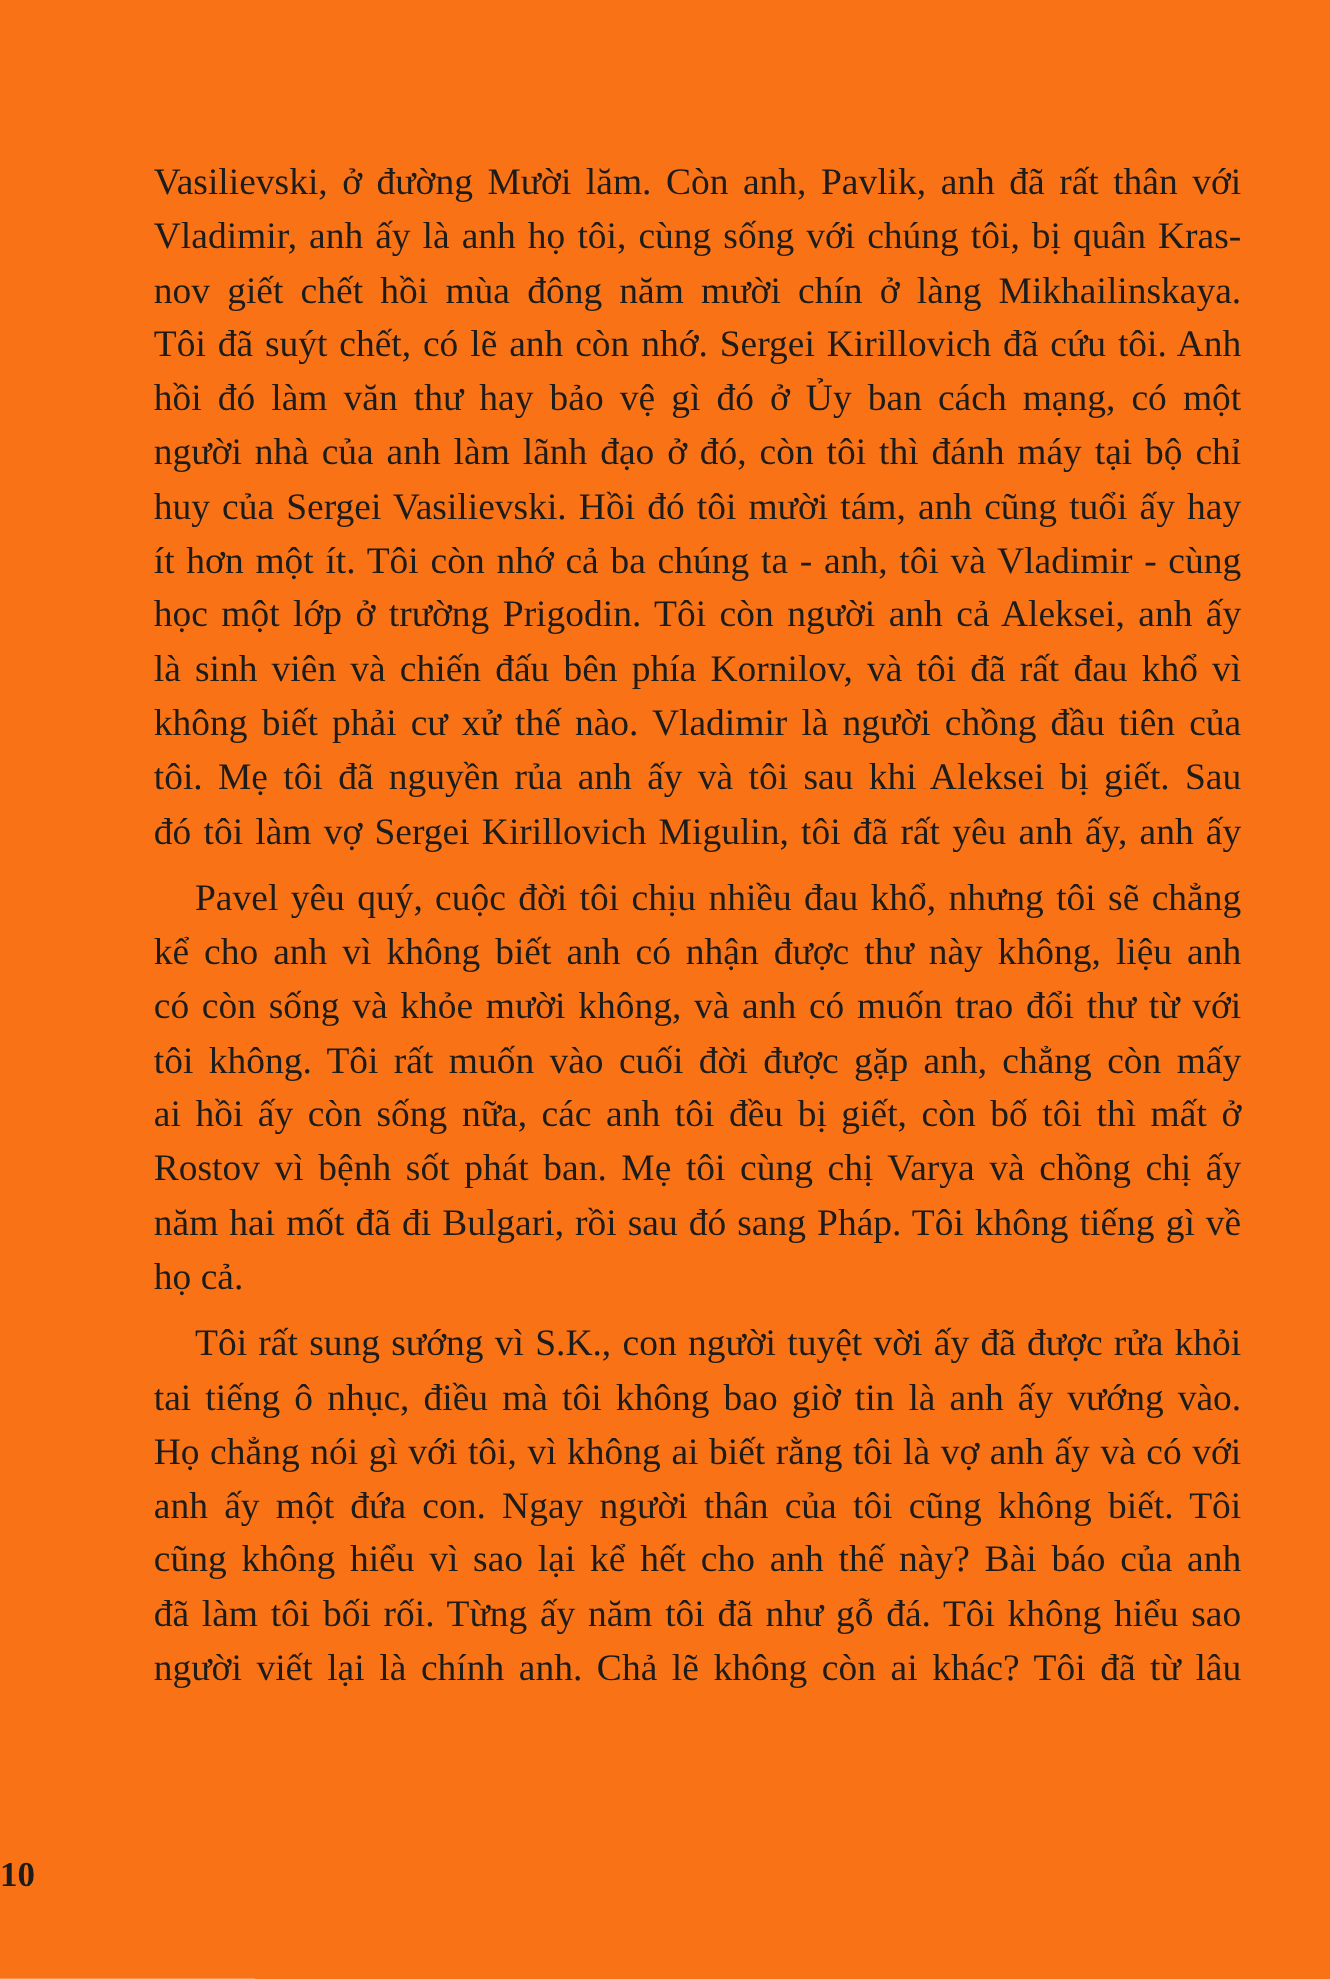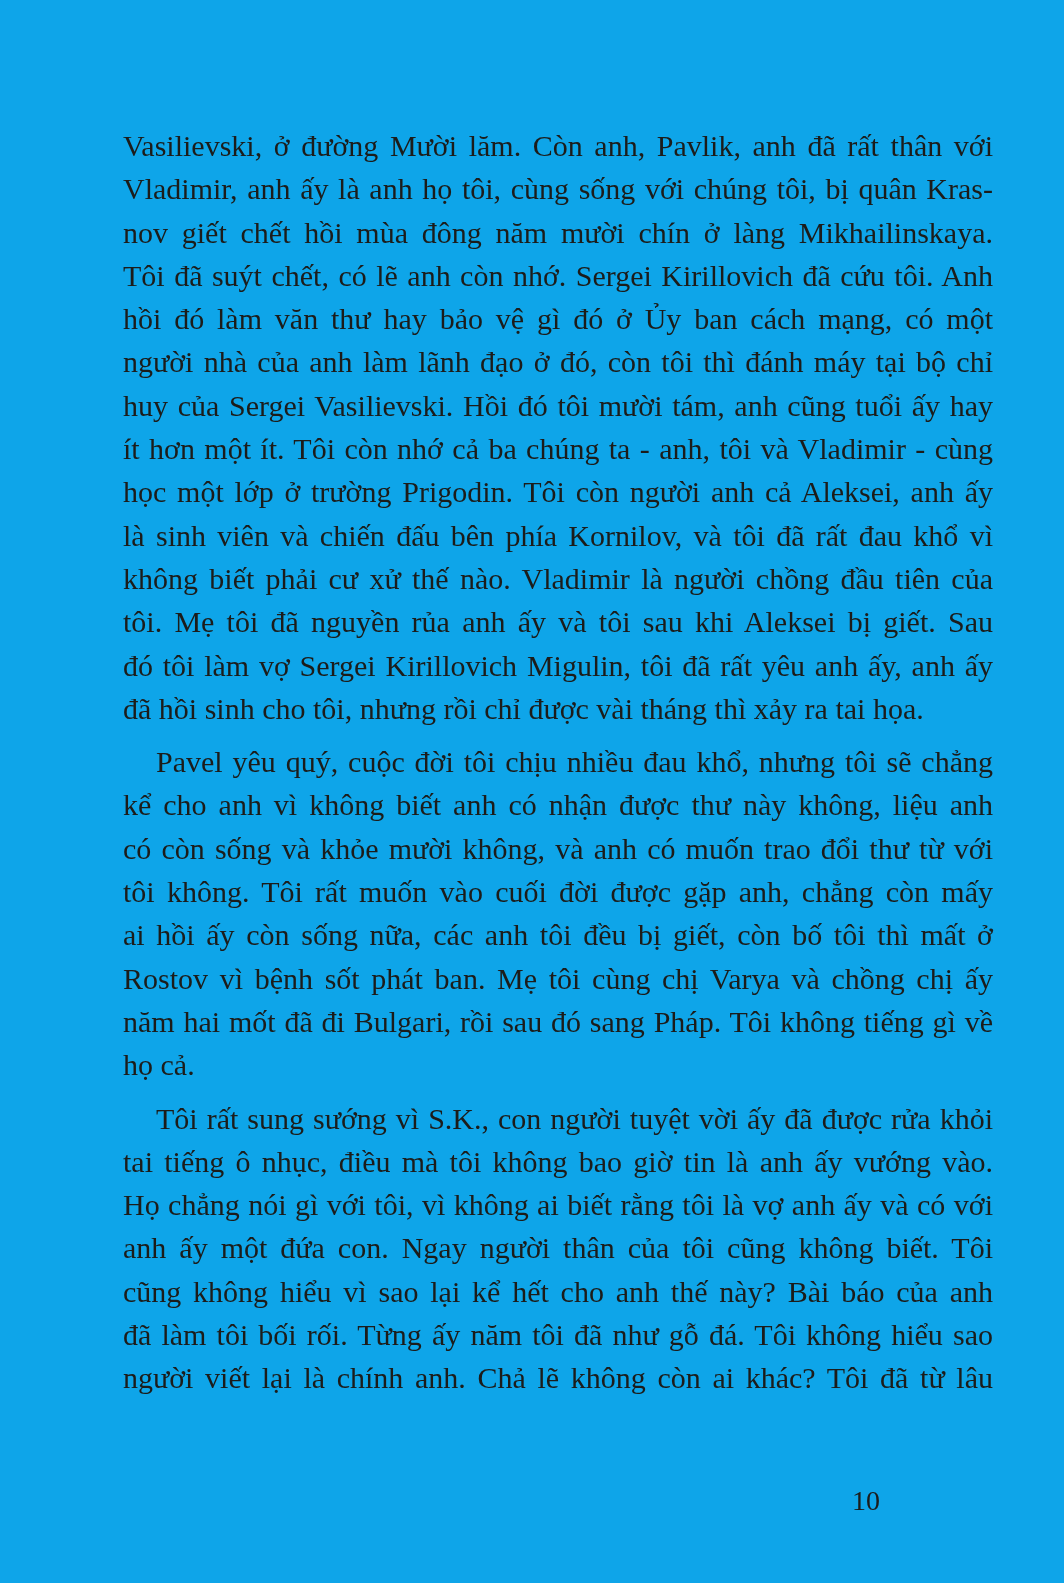--- a/index.html
+++ b/index.html
@@ -11,21 +11,21 @@
       width: 1064px;
       height: 1583px;
       position: relative;
       overflow: hidden;
     }
     .page {
       position: absolute;
       left: 0; top: 0;
       width: 1064px;
       height: 1583px;
-      background: #0ea5e9;
+      background: #f97316;
     }
     .text-block {
       position: absolute;
       left: 123px;
       top: 124px;
       width: 870px;
       font-family: "Liberation Serif", "DejaVu Serif", serif;
       font-size: 30px;
       color: #1c1c1a;
     }
@@ -45,24 +45,25 @@
     }
     .para-gap {
       display: block;
       height: 10px;
     }
     .page-number {
       position: absolute;
       left: 0;
       width: 880px;
       top: 1485px;
-      text-align: right;
+      text-align: left;
       font-family: "Liberation Serif", "DejaVu Serif", serif;
       font-size: 28px;
       color: #1c1c1a;
+      font-weight: bold;
     }
   </style>
 </head>
 <body>
 
 <div class="page">
   <div class="text-block">
 
     <div>
       <span class="line">Vasilievski, ở đường Mười lăm. Còn anh, Pavlik, anh đã rất thân với</span>
@@ -71,21 +72,20 @@
       <span class="line">Tôi đã suýt chết, có lẽ anh còn nhớ. Sergei Kirillovich đã cứu tôi. Anh</span>
       <span class="line">hồi đó làm văn thư hay bảo vệ gì đó ở Ủy ban cách mạng, có một</span>
       <span class="line">người nhà của anh làm lãnh đạo ở đó, còn tôi thì đánh máy tại bộ chỉ</span>
       <span class="line">huy của Sergei Vasilievski. Hồi đó tôi mười tám, anh cũng tuổi ấy hay</span>
       <span class="line">ít hơn một ít. Tôi còn nhớ cả ba chúng ta - anh, tôi và Vladimir - cùng</span>
       <span class="line">học một lớp ở trường Prigodin. Tôi còn người anh cả Aleksei, anh ấy</span>
       <span class="line">là sinh viên và chiến đấu bên phía Kornilov, và tôi đã rất đau khổ vì</span>
       <span class="line">không biết phải cư xử thế nào. Vladimir là người chồng đầu tiên của</span>
       <span class="line">tôi. Mẹ tôi đã nguyền rủa anh ấy và tôi sau khi Aleksei bị giết. Sau</span>
       <span class="line">đó tôi làm vợ Sergei Kirillovich Migulin, tôi đã rất yêu anh ấy, anh ấy</span>
-      <span class="line last">đã hồi sinh cho tôi, nhưng rồi chỉ được vài tháng thì xảy ra tai họa.</span>
     </div>
 
     <span class="para-gap"></span>
 
     <div>
       <span class="line indent">Pavel yêu quý, cuộc đời tôi chịu nhiều đau khổ, nhưng tôi sẽ chẳng</span>
       <span class="line">kể cho anh vì không biết anh có nhận được thư này không, liệu anh</span>
       <span class="line">có còn sống và khỏe mười không, và anh có muốn trao đổi thư từ với</span>
       <span class="line">tôi không. Tôi rất muốn vào cuối đời được gặp anh, chẳng còn mấy</span>
       <span class="line">ai hồi ấy còn sống nữa, các anh tôi đều bị giết, còn bố tôi thì mất ở</span>

